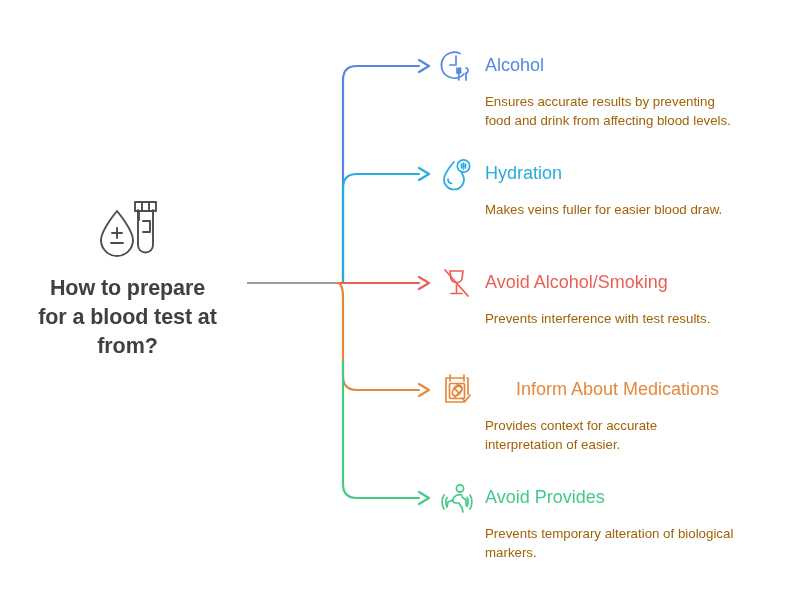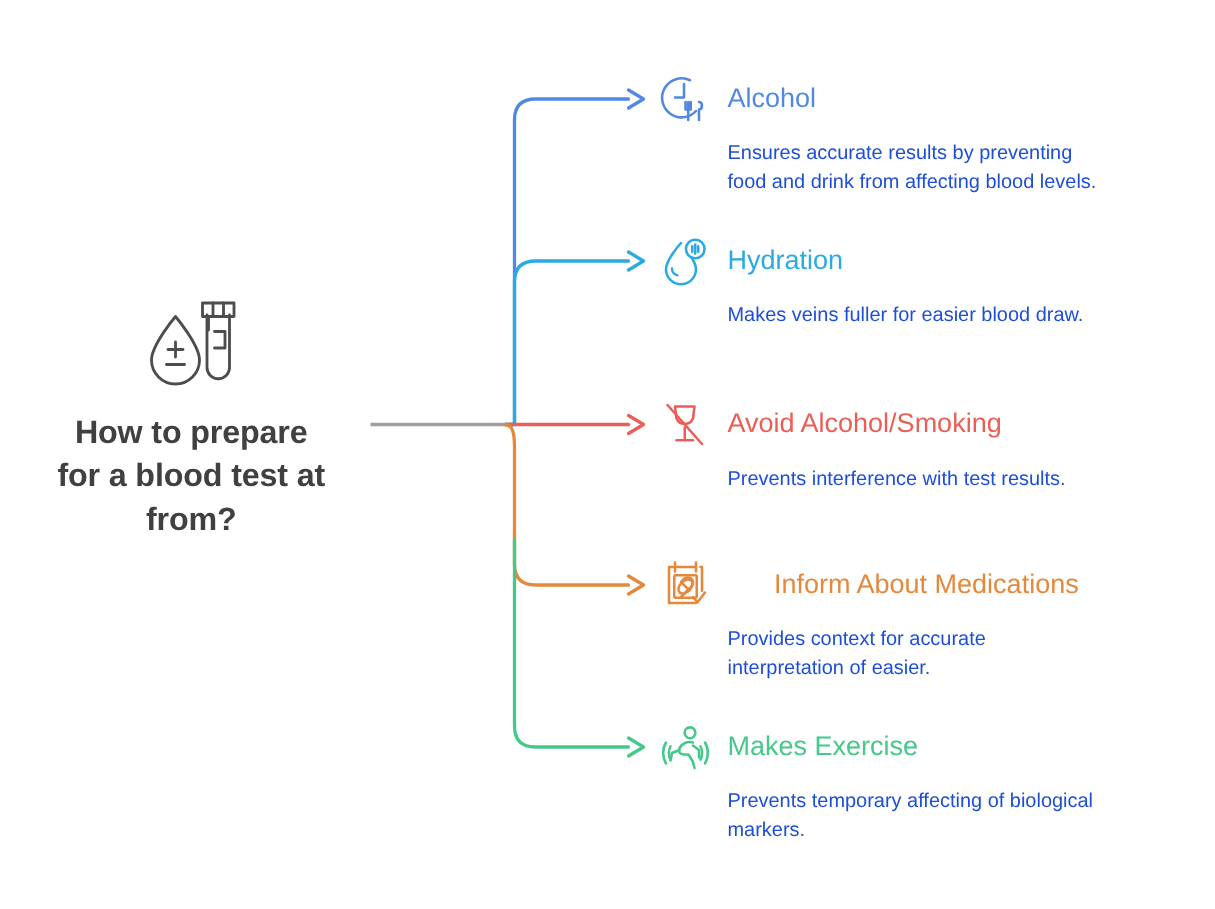--- a/index.html
+++ b/index.html
@@ -66,21 +66,21 @@
     margin-left: 8px;
     font-size: 18px;
     line-height: 1.2;
     white-space: nowrap;
   }
   .branch-desc {
     margin-left: 48px;
     margin-top: 7px;
     font-size: 13.3px;
     line-height: 1.42;
-    color: #1d4ed8;
+    color: #a16207;
     max-width: 300px;
   }
 
   
   .c-blue   { color: #5289E0; }
   .c-cyan   { color: #29ABE2; }
   .c-red    { color: #EB5E57; }
   .c-orange { color: #E5883B; margin-left: 39px; }
   .c-green  { color: #45C98A; }
 </style>
@@ -216,19 +216,19 @@
         <circle cx="23" cy="10.5" r="3.6"></circle>
         <path d="M25,17 C21,16 17,18 16,21 C15,24 17,25 19,25 L22,25 L25,30 L26,34"></path>
         <path d="M25,19 L29,22 L29,27"></path>
         <path d="M16,22 L11,24 L10,29"></path>
         <path d="M7,17 C4.5,21 4.5,27 7,31"></path>
         <path d="M10,19.5 C8.6,22 8.6,26 10,28.5"></path>
         <path d="M33,17 C35.5,21 35.5,27 33,31"></path>
         <path d="M30,19.5 C31.4,22 31.4,26 30,28.5"></path>
       </g>
     </svg>
-    <span class="branch-title c-green">Makes Exercise</span>
-  </div>
-  <div class="branch-desc">
-    <div>Prevents temporary affecting of biological</div>
+    <span class="branch-title c-green">Avoid Provides</span>
+  </div>
+  <div class="branch-desc">
+    <div>Prevents temporary alteration of biological</div>
     <div>markers.</div>
   </div>
 </div>
 
 </body></html>

